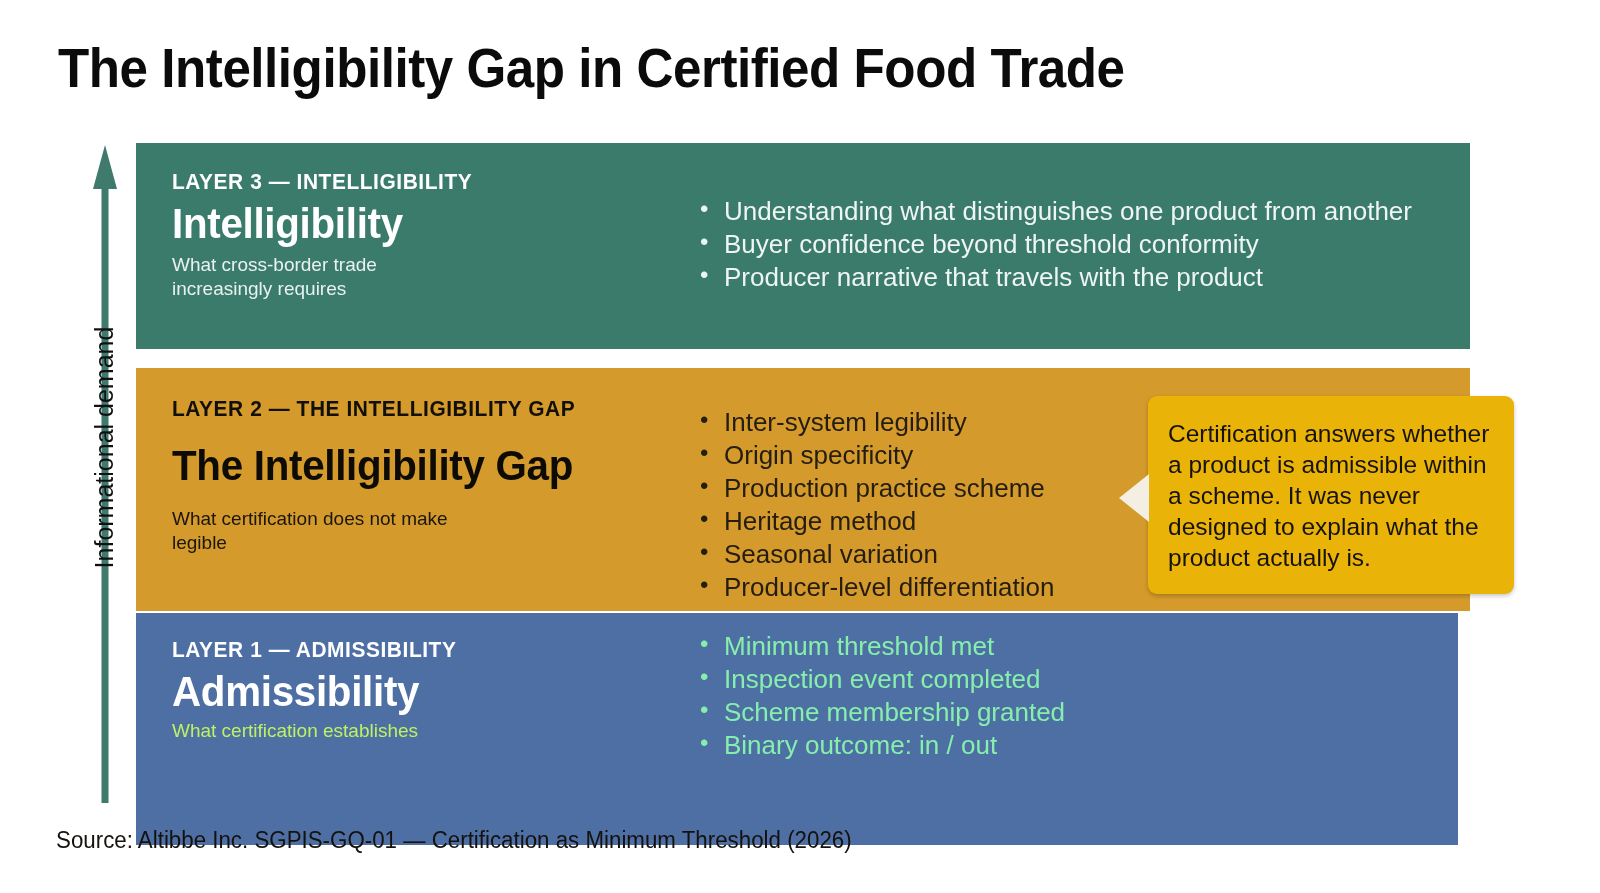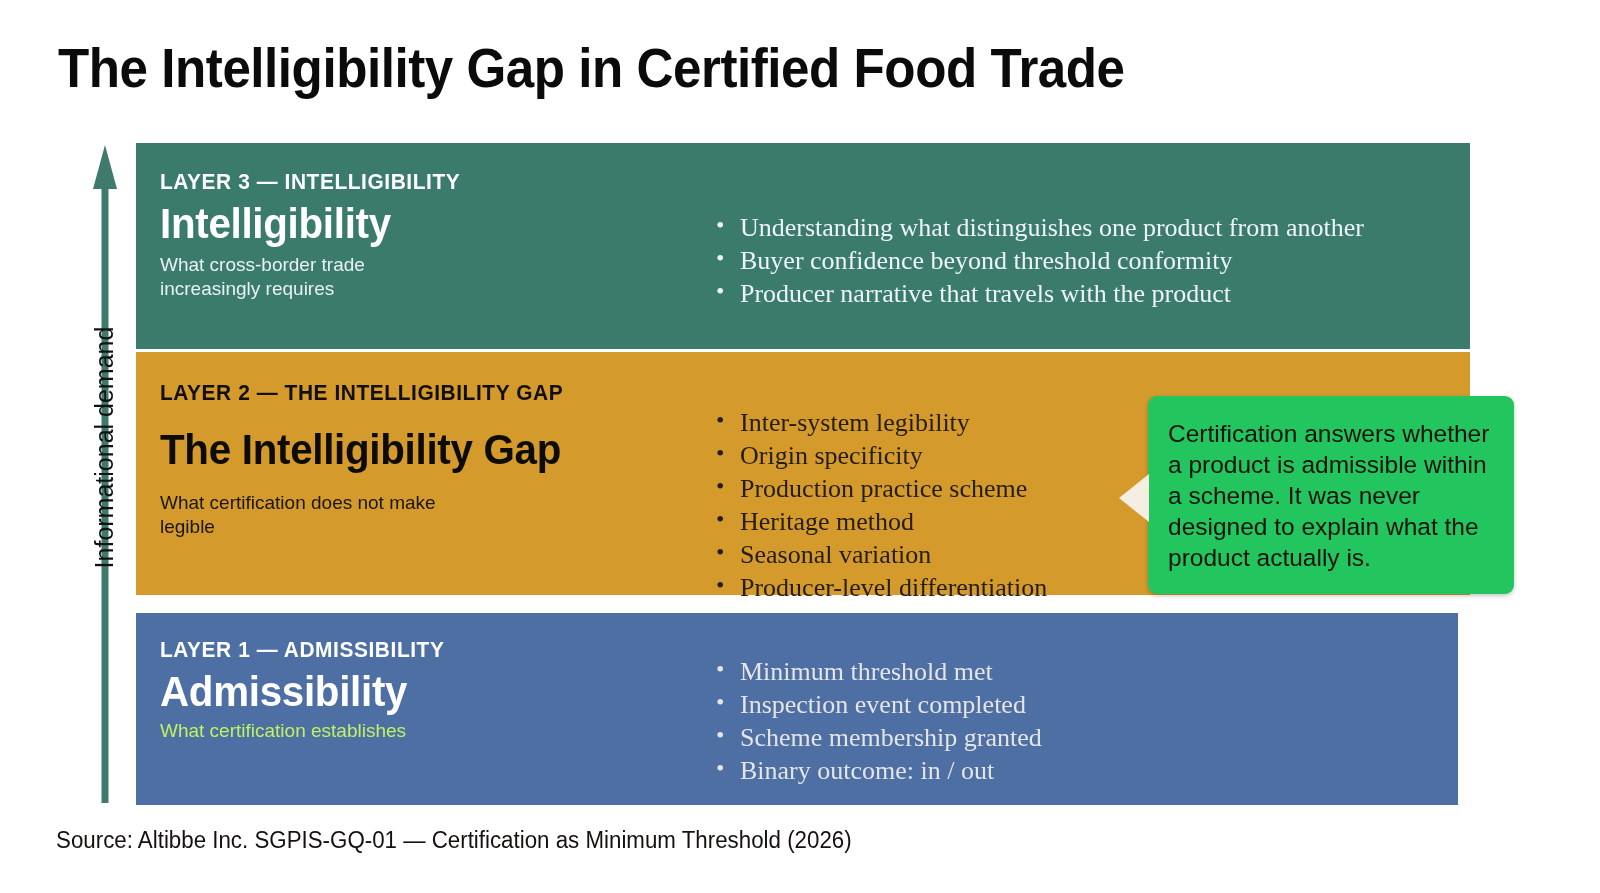--- a/index.html
+++ b/index.html
@@ -63,21 +63,21 @@
   
   .layer {
     position: absolute;
     box-sizing: border-box;
     display: flex;
     flex-direction: row;
     align-items: flex-start;
   }
   .layer-left {
     box-sizing: border-box;
-    padding-left: 24px;
+    padding-left: 36px;
     flex: 0 0 560px;
   }
   .layer-right {
     box-sizing: border-box;
     flex: 1 1 auto;
   }
   .eyebrow {
     font-size: 22px;
     font-weight: bold;
     letter-spacing: 0.6px;
@@ -94,23 +94,22 @@
     transform-origin: left center;
     white-space: nowrap;
   }
   .layer-sub {
     font-size: 19px;
     line-height: 1.28;
     font-weight: normal;
   }
   ul.bullets {
     list-style: none;
-    margin: 16px;
+    margin: 0;
     padding: 0;
-    font-family: Liberation Serif, serif;
   }
   ul.bullets li {
     position: relative;
     padding-left: 28px;
     font-size: 26px;
     line-height: 1.27;
     white-space: nowrap;
   }
   ul.bullets li::before {
     content: "\2022";
@@ -130,53 +129,53 @@
   }
   #layer-3 .layer-left { padding-top: 26px; color: #ffffff; }
   #layer-3 .layer-right { padding-top: 52px; color: #eef5f2; }
   #layer-3 .eyebrow { color: #ffffff; }
   #layer-3 .layer-title { color: #ffffff; margin-top: 7px; }
   #layer-3 .layer-sub { color: #eaf2ef; margin-top: 6px; white-space: pre-line; }
 
   
   #layer-2 {
     left: 136px;
-    top: 352px;
+    top: 368px;
     width: 1334px;
     height: 243px;
     background: #d49a2b;
   }
   #layer-2 .layer-left { padding-top: 28px; color: #16130c; }
   #layer-2 .layer-right { padding-top: 38px; color: #241d10; }
   #layer-2 .eyebrow { color: #120f09; }
   #layer-2 .layer-title { color: #0d0b06; margin-top: 22px; }
   #layer-2 .layer-sub { color: #1b160e; margin-top: 18px; white-space: pre-line; }
 
   
   #layer-1 {
     left: 136px;
     top: 613px;
     width: 1322px;
-    height: 192px;
+    height: 232px;
     background: #4e6fa4;
   }
   #layer-1 .layer-left { padding-top: 24px; color: #ffffff; }
-  #layer-1 .layer-right { padding-top: 26px; color: #e5e5e5; }
+  #layer-1 .layer-right { padding-top: 17px; color: #86efac; }
   #layer-1 .eyebrow { color: #ffffff; }
   #layer-1 .layer-title { color: #ffffff; margin-top: 7px; }
   #layer-1 .layer-sub { color: #bef264; margin-top: 4px; }
 
   
   #callout {
     position: absolute;
     left: 1148px;
     top: 396px;
     width: 366px;
     box-sizing: border-box;
-    background: #22c55e;
+    background: #eab308;
     border-radius: 9px;
     padding: 22px 22px 20px 20px;
     box-shadow: 0 2px 4px rgba(0,0,0,0.22);
     font-size: 24.5px;
     line-height: 1.27;
     color: #16130e;
   }
   #callout-tail {
     position: absolute;
     left: -29px;

